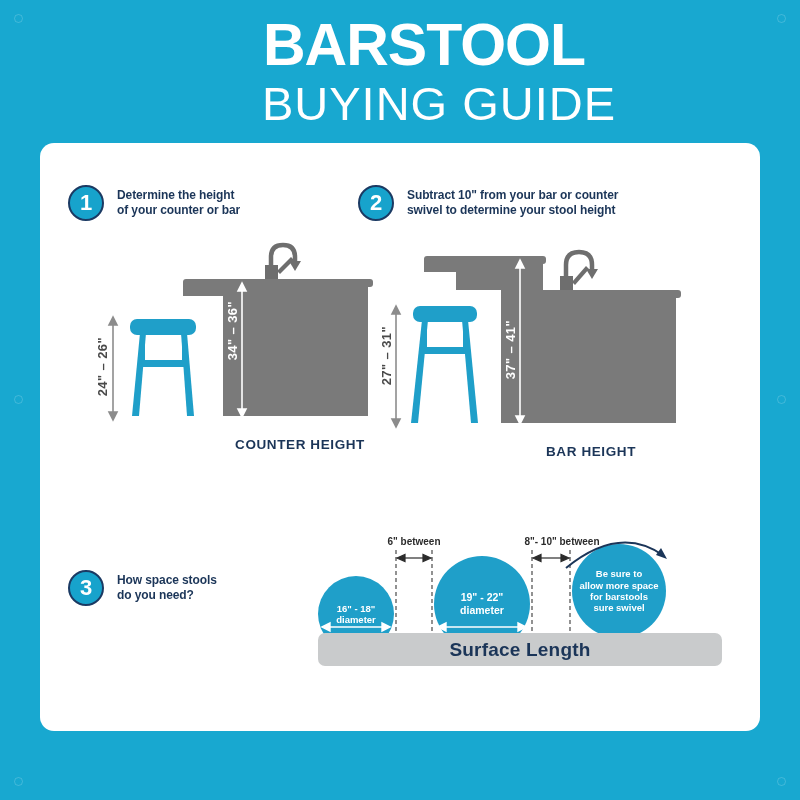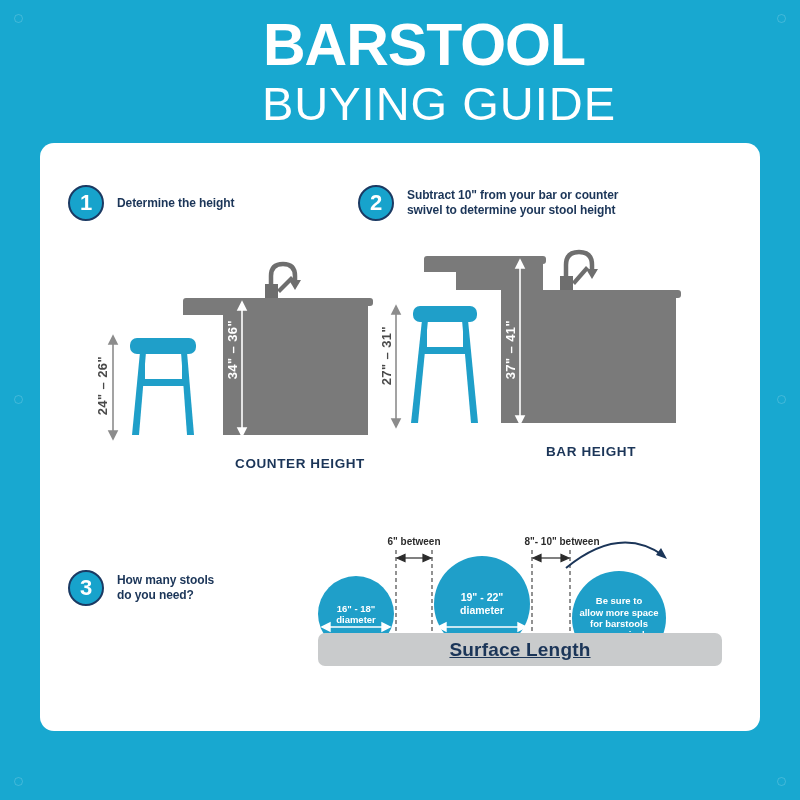--- a/index.html
+++ b/index.html
@@ -57,21 +57,21 @@
     display:flex; align-items:center; justify-content:center;
     flex-direction:column; line-height:1.2;
   }
   .gap-label {
     position:absolute; color:#2b2b2b; font-size:10px;
     font-weight:bold; white-space:nowrap; text-align:center;
   }
   .surface-bar {
     position:absolute; background:#c9cbcc; border-radius:7px;
     display:flex; align-items:center; justify-content:center;
-    color:#1b3558; font-size:19px; font-weight:bold; letter-spacing:0.2px;text-decoration:underline;
+    color:#1b3558; font-size:19px; font-weight:bold; letter-spacing:0.2px;
   }
   svg { display:block; overflow:visible; }
 </style>
 </head>
 <body>
 
 <div class="frame">
 
   <div class="corner-screw" style="left:14px; top:14px;"></div>
   <div class="corner-screw" style="right:14px; top:14px;"></div>
@@ -84,32 +84,33 @@
     <div class="title-main">BARSTOOL</div>
     <div class="title-sub">BUYING GUIDE</div>
   </div>
 
   <div class="card">
 
     <div class="step-head" style="left:28px; top:42px;">
       <div class="step-circle">1</div>
       <div class="step-text">
         <div>Determine the height</div>
+        <div>of your counter or bar</div>
       </div>
     </div>
 
     <div class="step-head" style="left:318px; top:42px;">
       <div class="step-circle">2</div>
       <div class="step-text">
         <div>Subtract 10" from your bar or counter</div>
         <div>swivel to determine your stool height</div>
       </div>
     </div>
 
-    <div class="diagram" style="left:55px; top:117px; width:290px; height:215px;">
+    <div class="diagram" style="left:55px; top:98px; width:290px; height:215px;">
       <svg width="290" height="215" viewBox="0 0 290 215">
 
         <path d="M 88 42 L 88 55 L 128 55 L 128 175 L 273 175 L 273 38 L 100 38 L 100 42 Z" fill="#7a7a7a"></path>
         <rect x="88" y="38" width="190" height="8" fill="#7a7a7a" rx="3"></rect>
 
         <g fill="none" stroke="#6e6e6e" stroke-width="4.5">
           <path d="M 176 36 L 176 16 Q 176 4 188 4 Q 200 4 200 16 L 200 22"></path>
         </g>
         <path d="M 194 20 L 206 20 L 200 30 Z" fill="#6e6e6e"></path>
         <rect x="170" y="24" width="13" height="14" fill="#6e6e6e"></rect>
@@ -177,38 +178,38 @@
         </g>
       </svg>
       <div class="dimlabel dim-dark" style="left:-12px; top:78px;">27" – 31"</div>
       <div class="dimlabel dim-white" style="left:112px; top:72px;">37" – 41"</div>
       <div class="sect-label" style="left:130px; top:196px; width:140px;">BAR HEIGHT</div>
     </div>
 
     <div class="step-head" style="left:28px; top:427px;">
       <div class="step-circle">3</div>
       <div class="step-text">
-        <div>How many stools</div>
+        <div>How space stools</div>
         <div>do you need?</div>
       </div>
     </div>
 
     <div class="diagram" style="left:270px; top:385px; width:430px; height:140px;">
 
       <div class="circ" style="left:8px; top:48px; width:76px; height:76px; font-size:9.5px;">
         <div>16" - 18"</div>
         <div>diameter</div>
       </div>
 
       <div class="circ" style="left:124px; top:28px; width:96px; height:96px; font-size:10.5px;">
         <div>19" - 22"</div>
         <div>diameter</div>
       </div>
 
-      <div class="circ" style="left:262px; top:43px; width:94px; height:94px; font-size:9.5px;text-align:right;">
+      <div class="circ" style="left:262px; top:16px; width:94px; height:94px; font-size:9.5px;text-align:right;">
         <div>Be sure to</div>
         <div>allow more space</div>
         <div>for barstools</div>
         <div>sure swivel</div>
       </div>
 
       <svg width="430" height="140" viewBox="0 0 430 140" style="position:absolute; left:0; top:0;">
 
         <g stroke="#ffffff" stroke-width="1.4" fill="#ffffff">
           <line x1="16" y1="99" x2="76" y2="99"></line>

